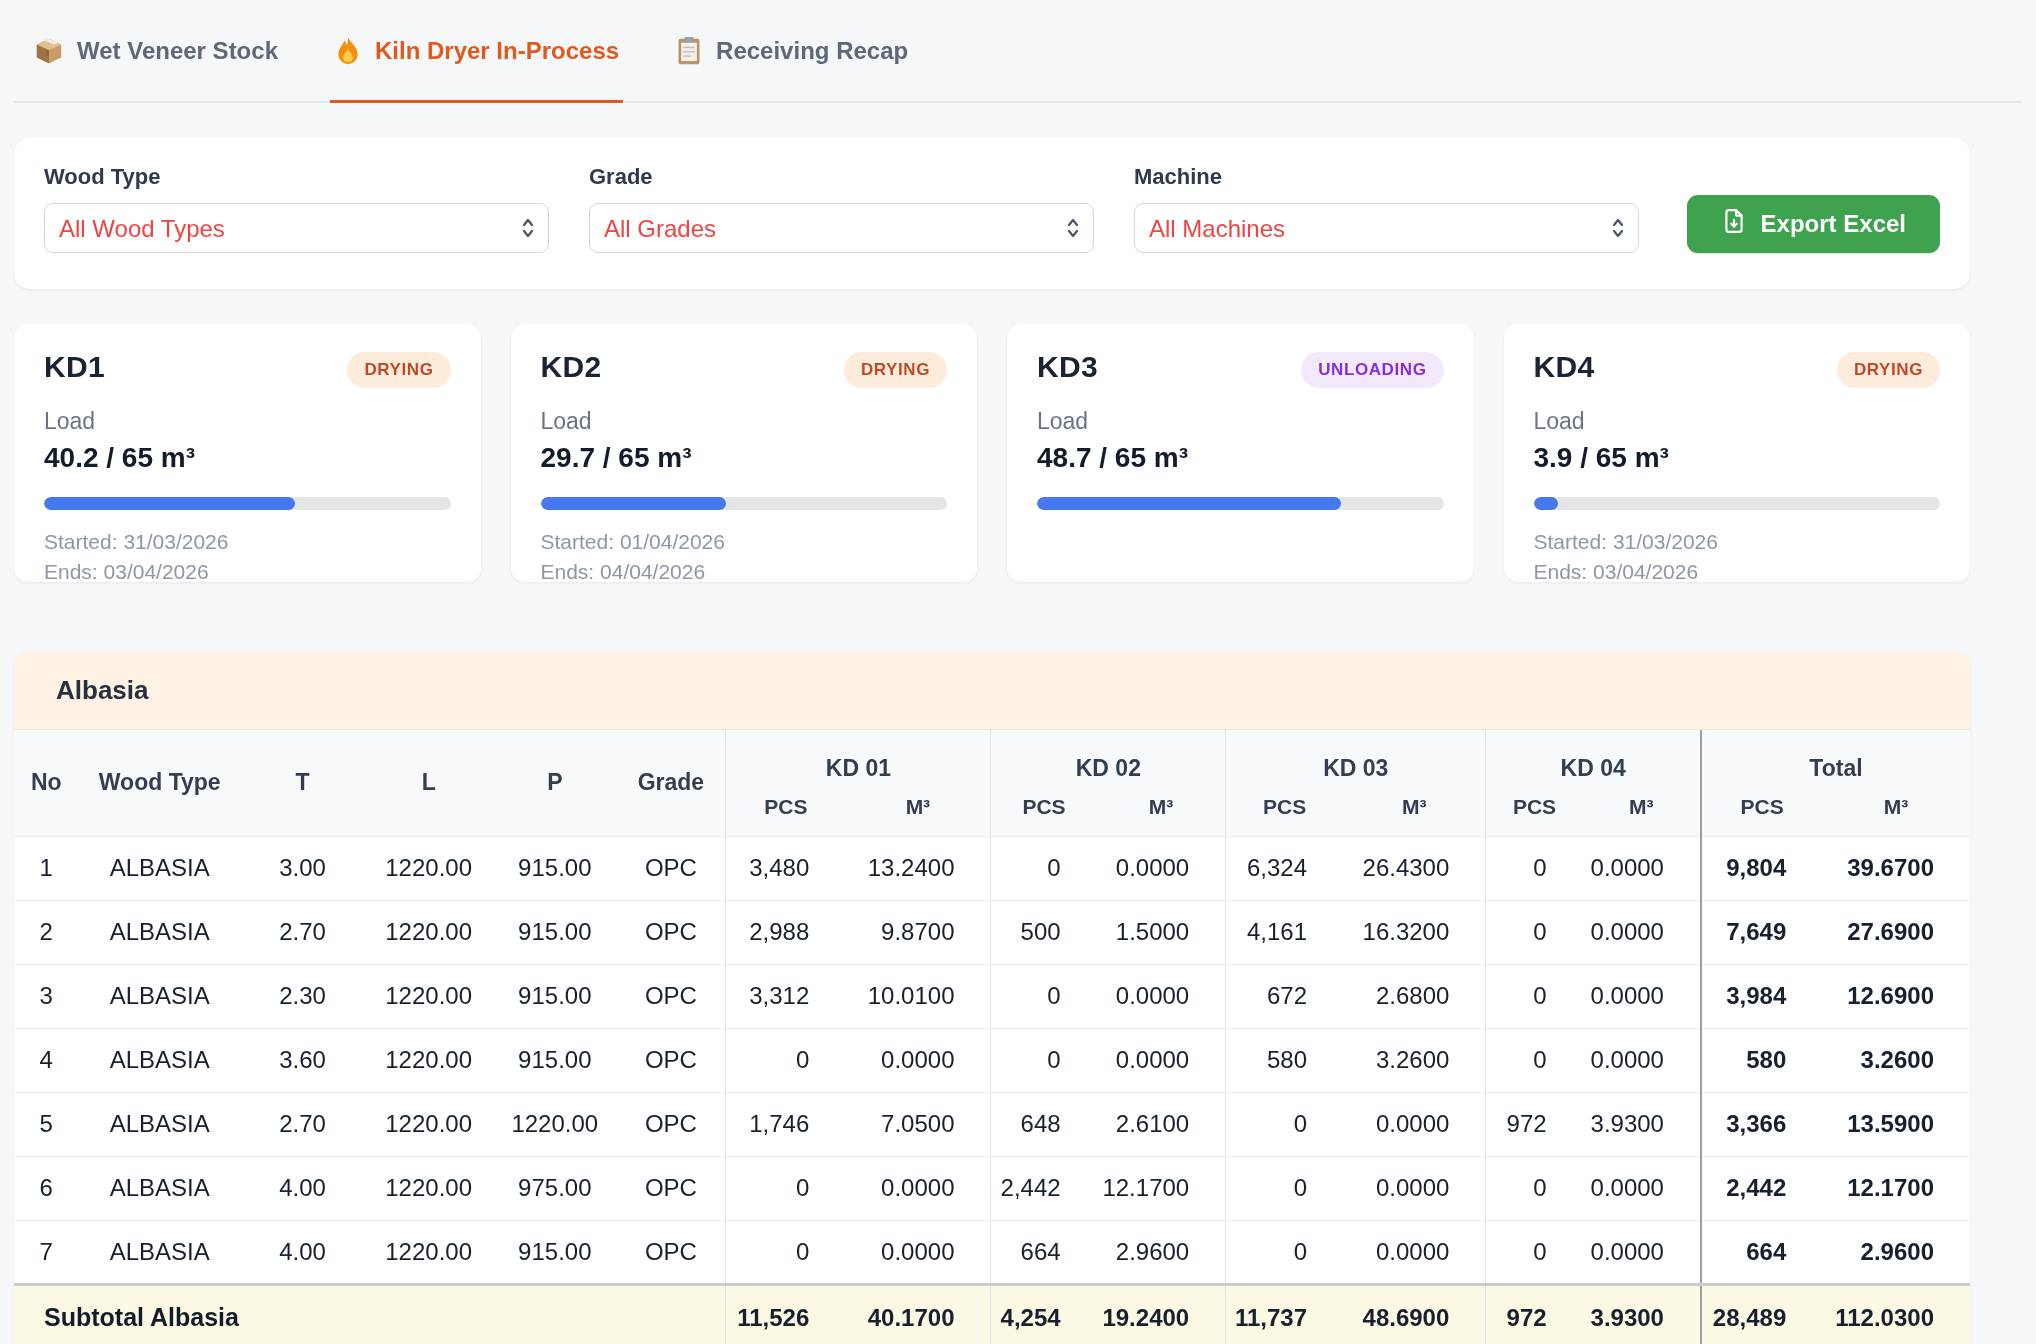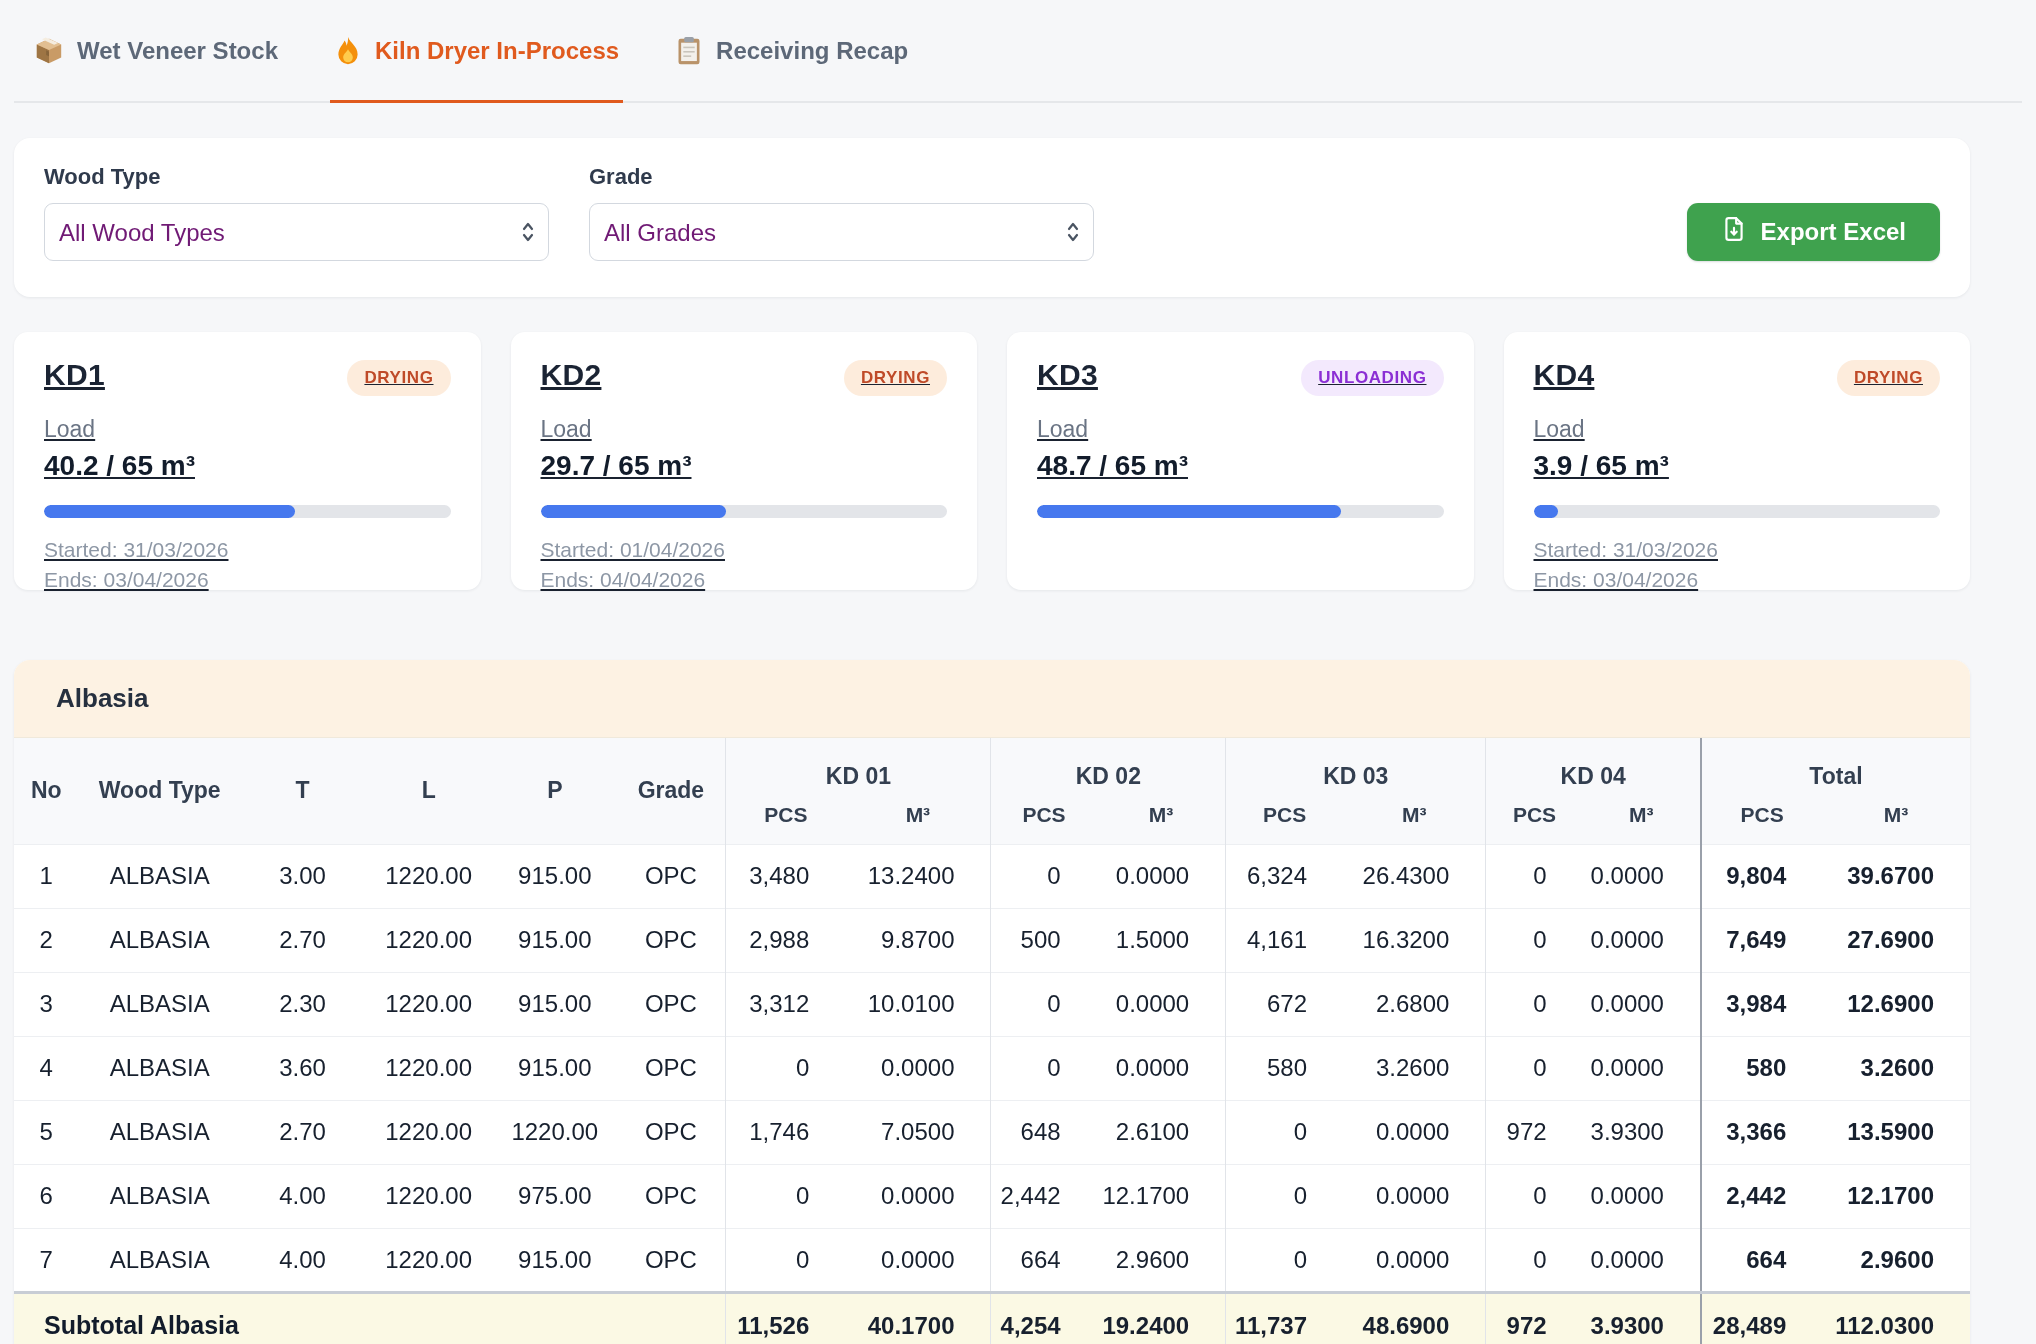--- a/index.html
+++ b/index.html
@@ -32,22 +32,22 @@
     width: 1956px; margin: 35px 0 0 14px;
     background: #fff; border-radius: 16px;
     box-shadow: 0 1px 3px rgba(16,24,40,.07);
     padding: 26px 30px 36px;
     display: flex; gap: 40px; align-items: flex-start;
   }
   .filter-group { width: 505px; }
   .filter-label { font-size: 22px; font-weight: 600; color: #2f3a4c; margin-bottom: 13px; }
   .select-wrap { position: relative; }
   .select-wrap select {
-    width: 100%; height: 58px;
-    font-family: inherit; font-size: 24px; color: #701a75;
+    width: 100%; height: 50px;
+    font-family: inherit; font-size: 24px; color: #ef4444;
     padding: 0 28px 0 14px;
     border: 1.5px solid #d3d8df; border-radius: 9px;
     background: #fff; appearance: none; -webkit-appearance: none;
   }
   .select-chevron { position: absolute; right: 13px; top: 50%; transform: translateY(-50%); pointer-events: none; display: flex; }
   .export-btn {
     margin-left: auto; align-self: flex-end;
     height: 58px; padding: 16px 34px;
     display: flex; align-items: center; gap: 14px;
     background: #3fa24e; color: #fff;
@@ -56,21 +56,20 @@
     box-shadow: 0 1px 2px rgba(16,24,40,.15);
   }
 
   
   .cards { display: flex; gap: 30px; width: 1956px; margin: 35px 0 0 14px; }
   .card {
     flex: 1; height: 258px;
     background: #fff; border-radius: 14px;
     box-shadow: 0 1px 3px rgba(16,24,40,.07);
     padding: 26px 30px;
-    text-decoration: underline;
   }
   .card-head { display: flex; justify-content: space-between; align-items: flex-start; }
   .card-title { font-size: 30px; font-weight: 800; color: #1b2434; letter-spacing: .3px; }
   .badge {
     font-size: 17px; font-weight: 800; letter-spacing: .6px;
     padding: 8px 17px; border-radius: 999px; margin-top: 2px;
   }
   .badge-drying   { background: #fdecdc; color: #bf4a28; }
   .badge-unloading{ background: #f3e9fd; color: #8b2fd4; }
   .load-label { margin-top: 20px; font-size: 23px; color: #6a7484; }
@@ -163,20 +162,34 @@
             <polyline points="4,15 8,20 12,15"></polyline>
           </svg>
       </span>
     </div>
   </div>
   <div class="filter-group">
     <div class="filter-label">Grade</div>
     <div class="select-wrap">
       <select>
         <option>All Grades</option>
+      </select>
+      <span class="select-chevron">
+        <svg width="16" height="24" viewBox="0 0 16 24" fill="none" stroke="#4a5462" stroke-width="2.2" stroke-linecap="round" stroke-linejoin="round">
+            <polyline points="4,9 8,4 12,9"></polyline>
+            <polyline points="4,15 8,20 12,15"></polyline>
+          </svg>
+      </span>
+    </div>
+  </div>
+  <div class="filter-group">
+    <div class="filter-label">Machine</div>
+    <div class="select-wrap">
+      <select>
+        <option>All Machines</option>
       </select>
       <span class="select-chevron">
         <svg width="16" height="24" viewBox="0 0 16 24" fill="none" stroke="#4a5462" stroke-width="2.2" stroke-linecap="round" stroke-linejoin="round">
             <polyline points="4,9 8,4 12,9"></polyline>
             <polyline points="4,15 8,20 12,15"></polyline>
           </svg>
       </span>
     </div>
   </div>
   <button class="export-btn">

